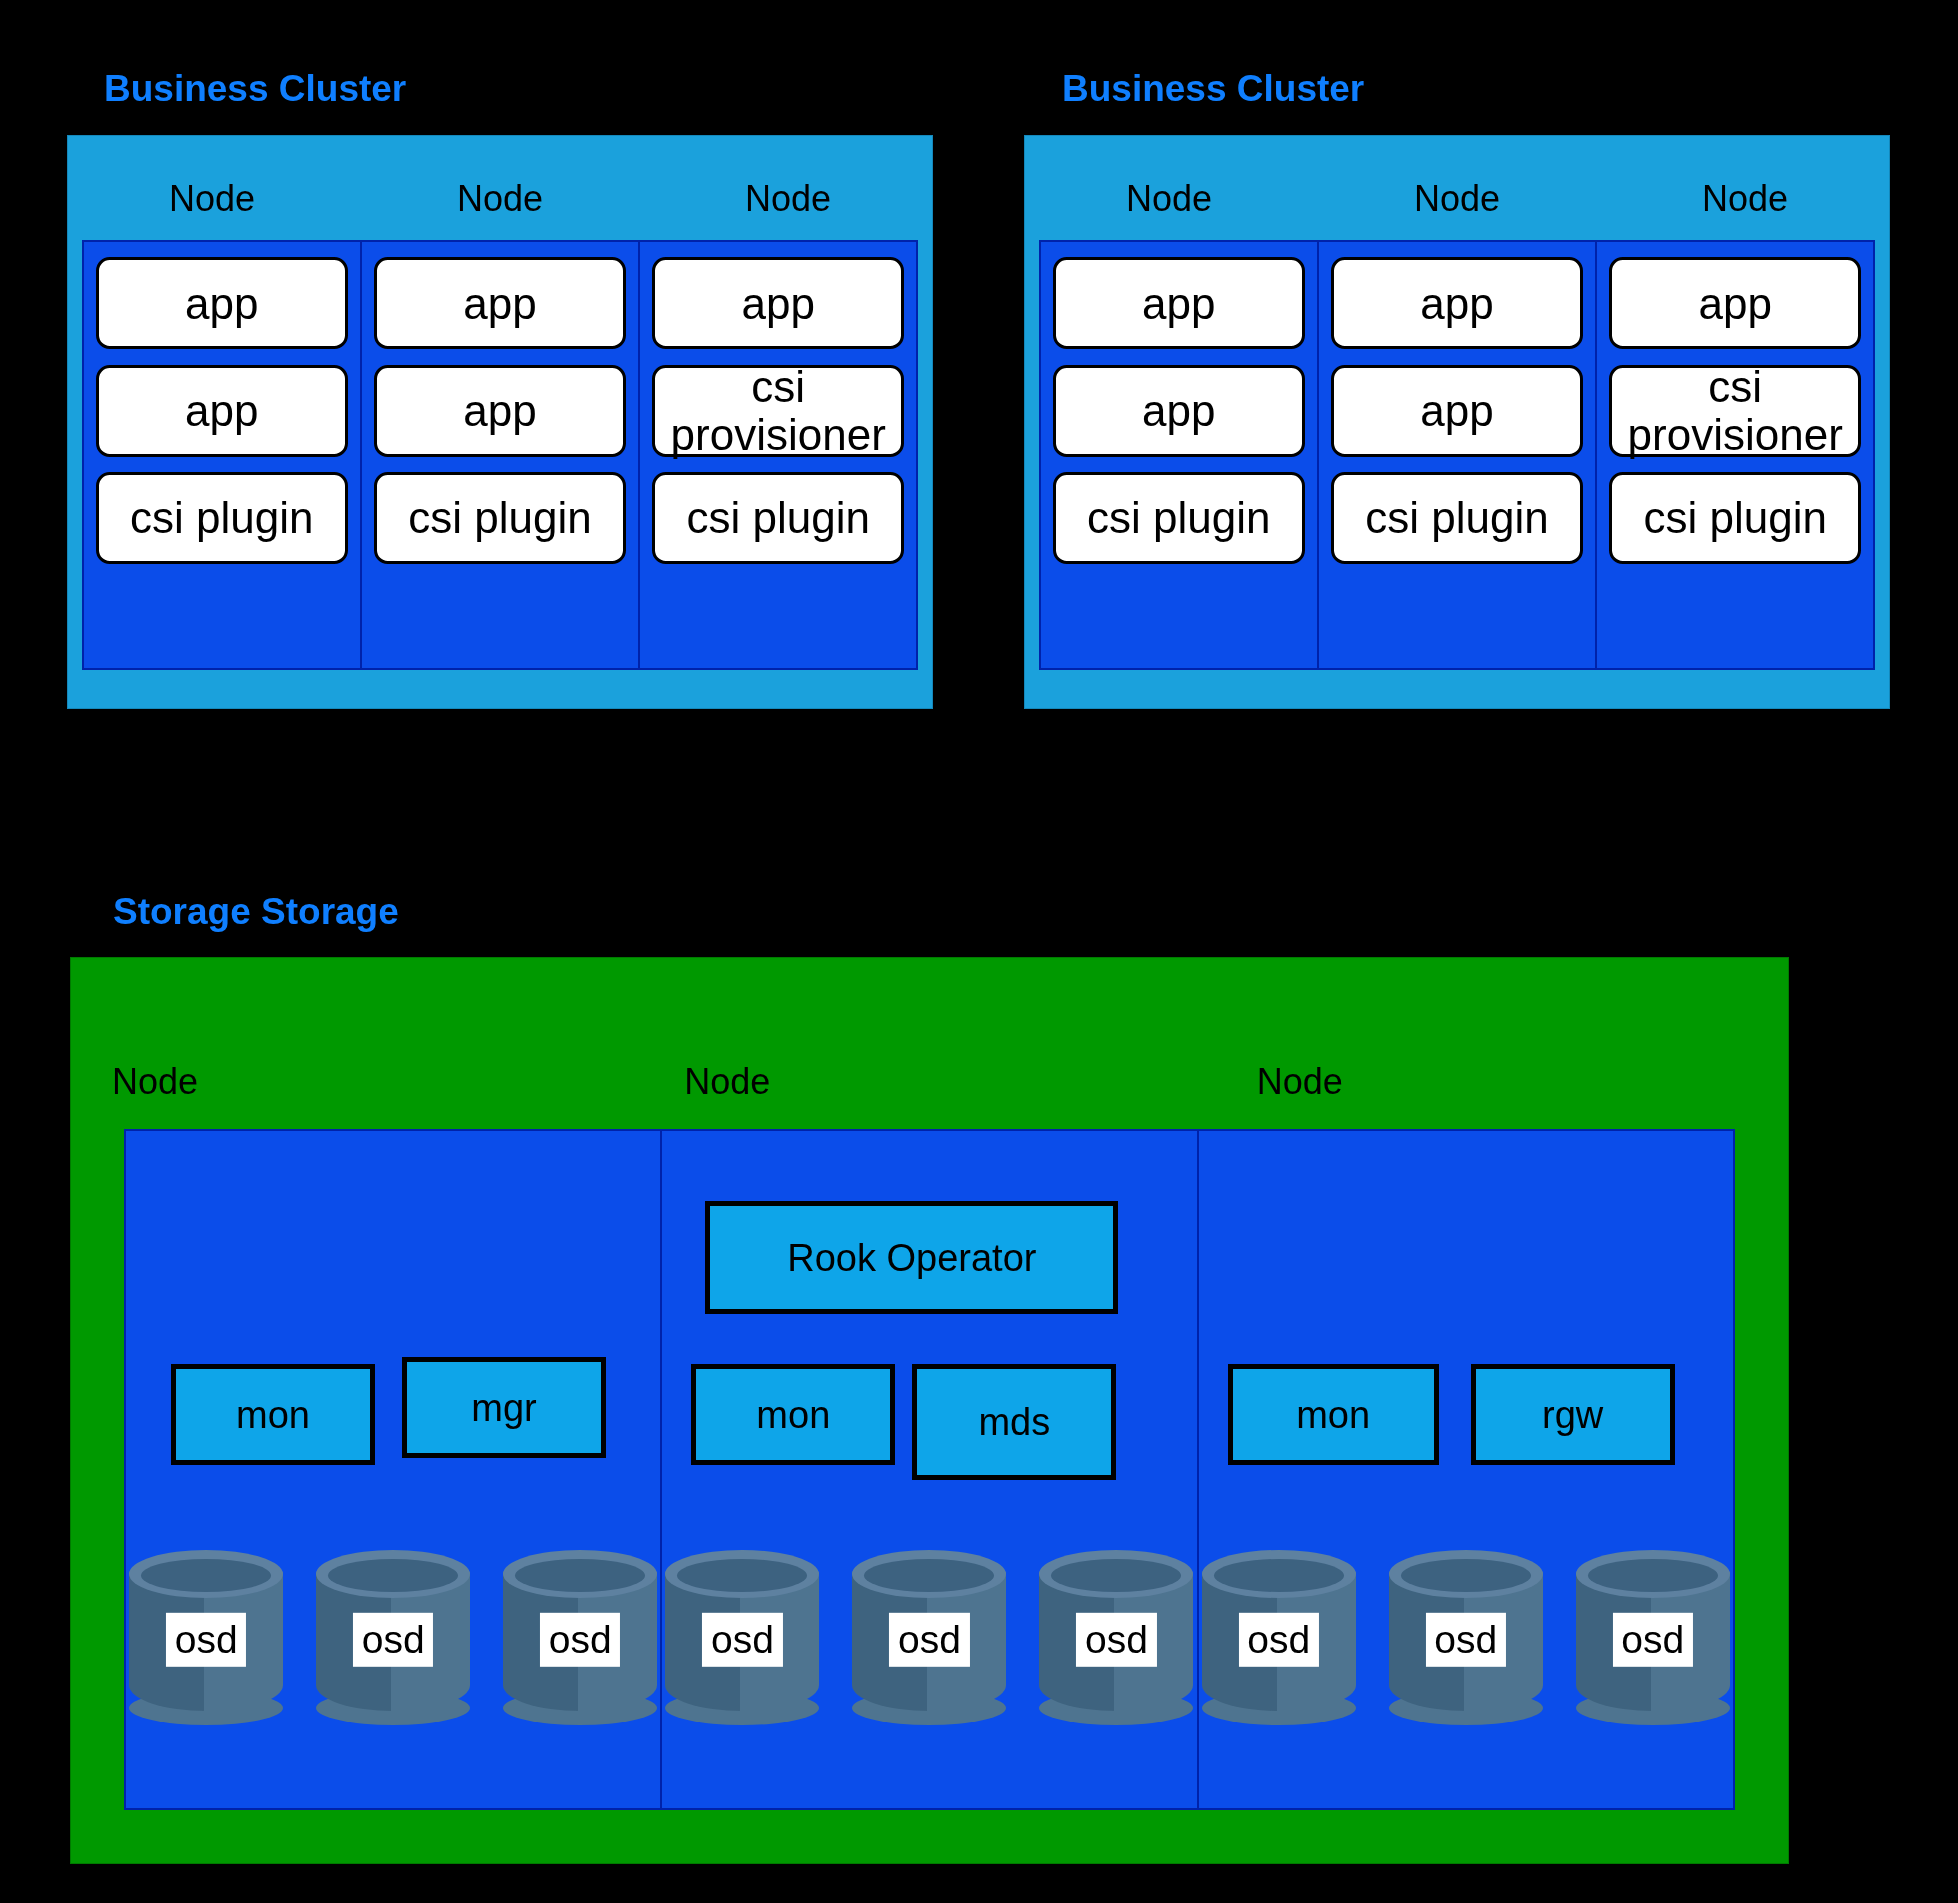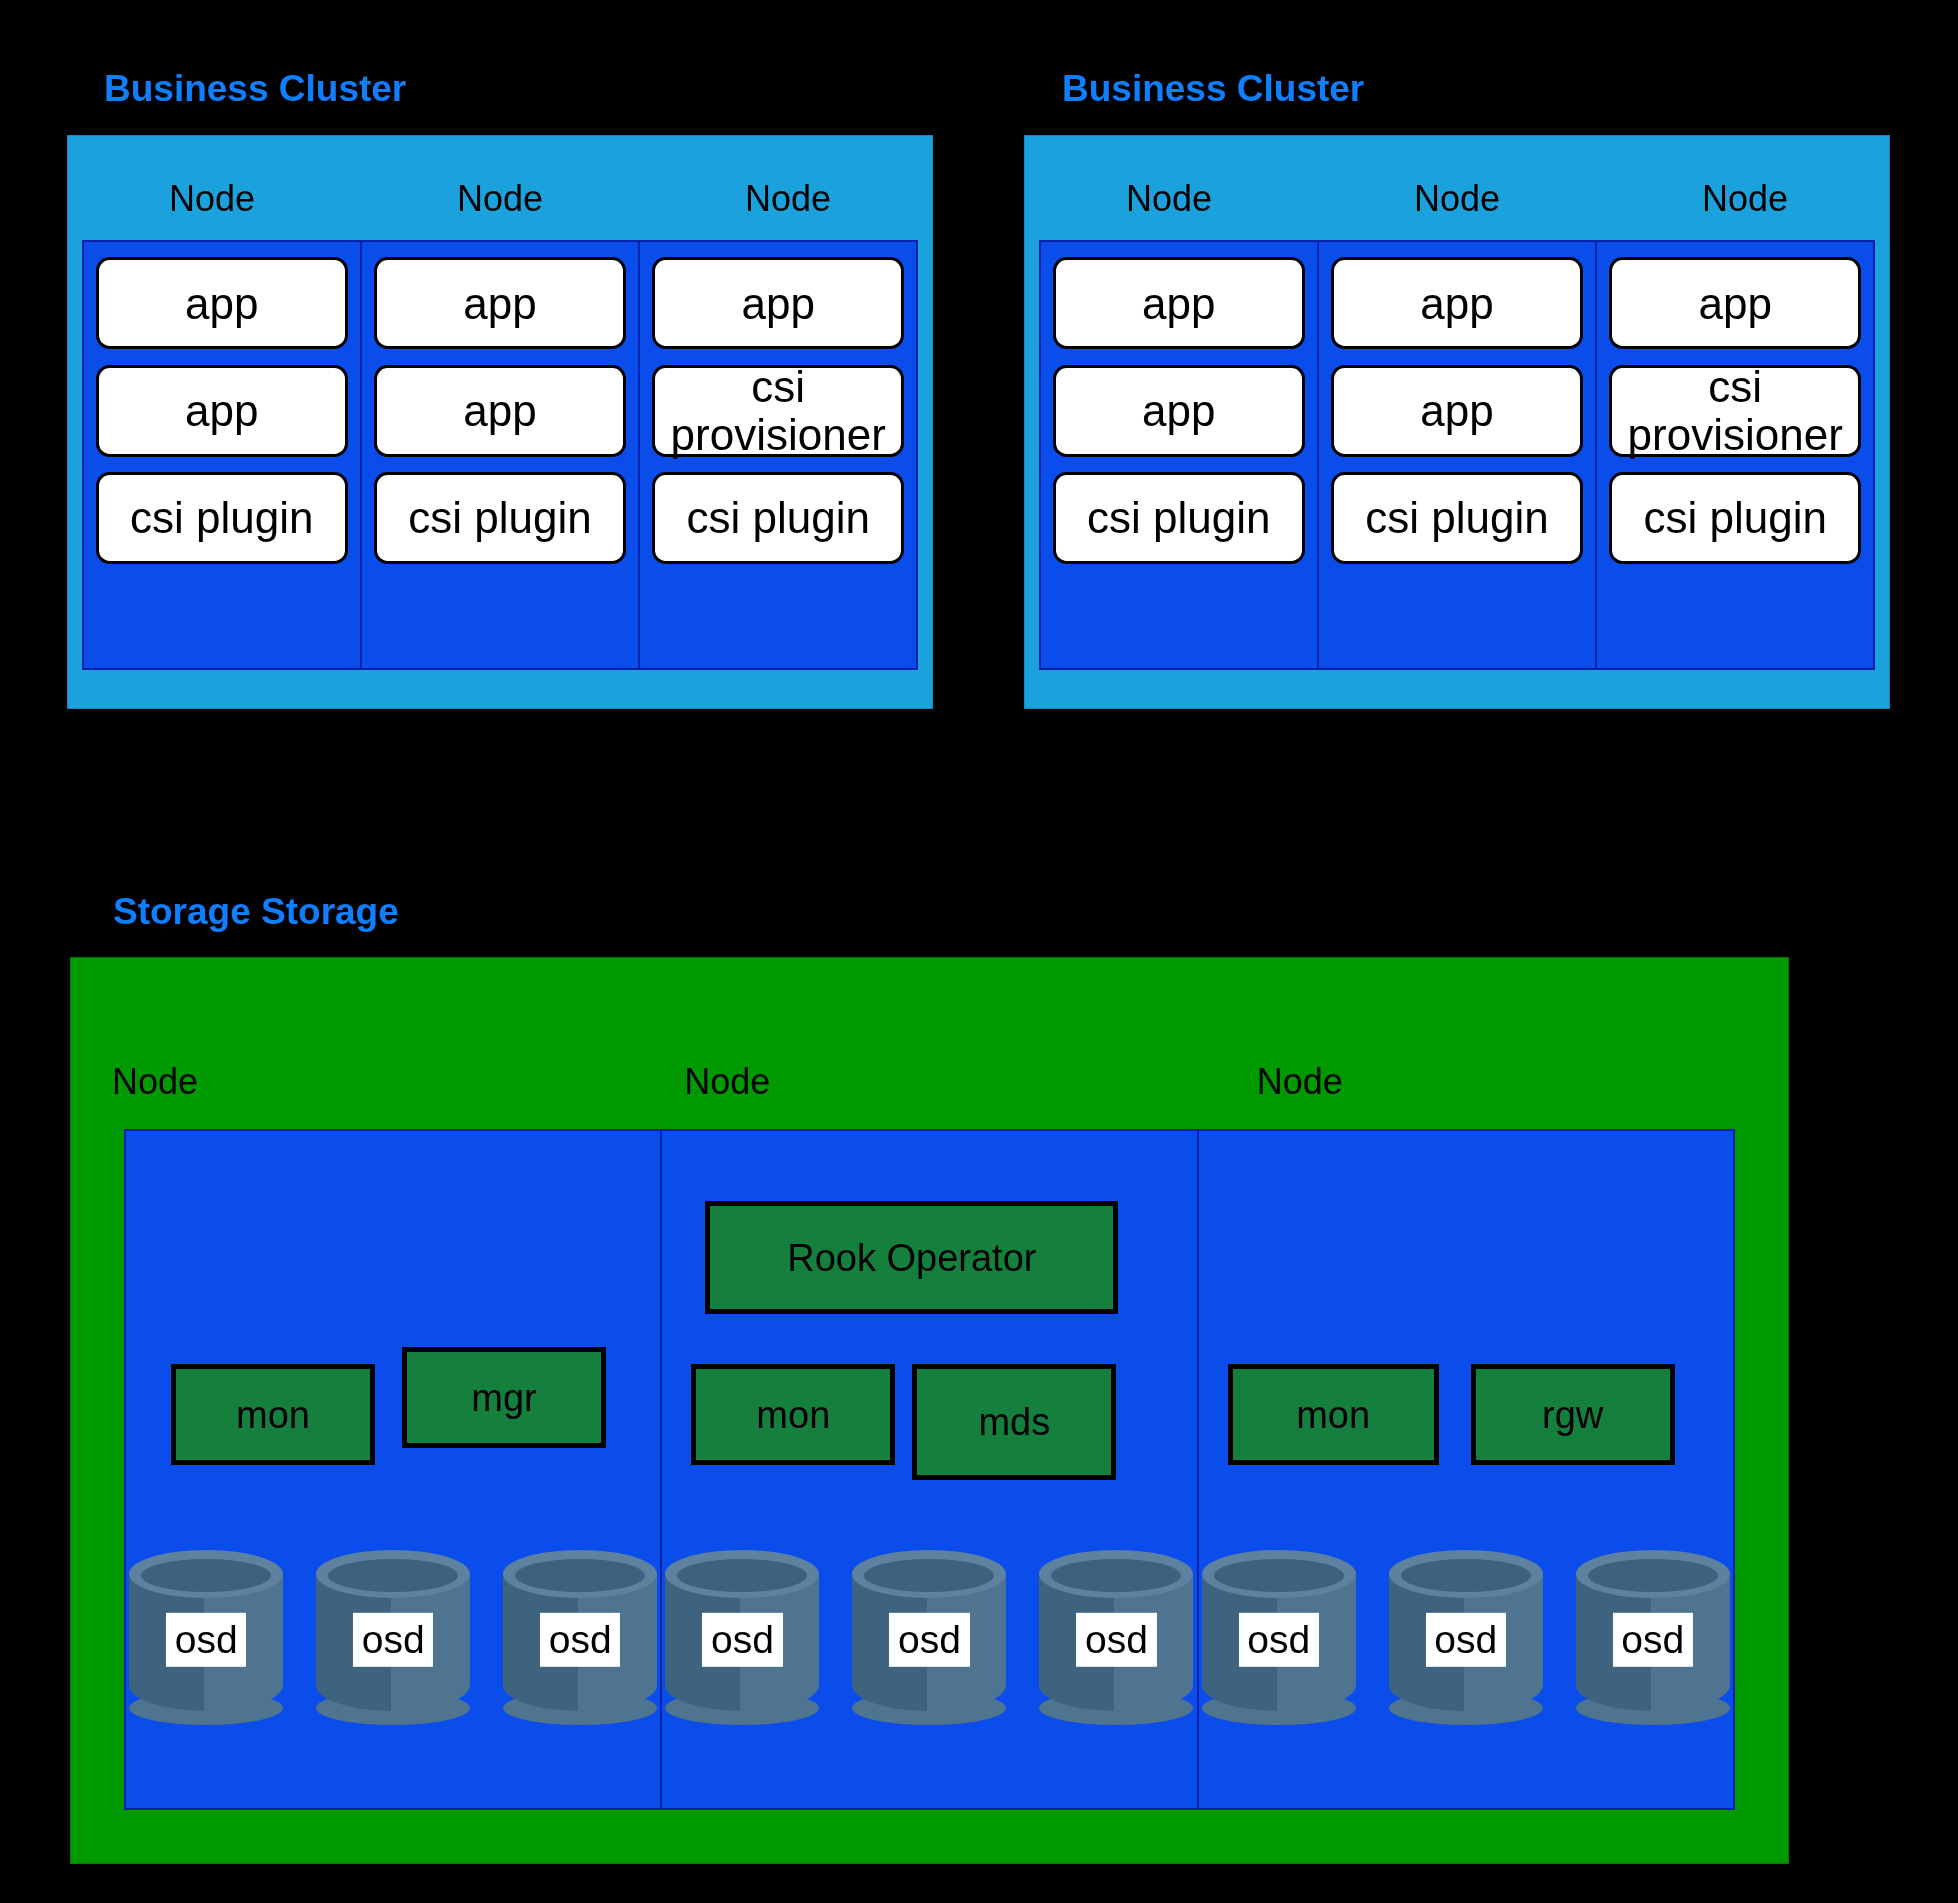--- a/index.html
+++ b/index.html
@@ -102,21 +102,21 @@
   .sto-node{
     flex:1 1 0;
     position:relative;
     border-right:2.6px solid #0022AA;
     box-sizing:border-box;
   }
   .sto-node:last-child{border-right:none;}
 
   .sq-pod{
     position:absolute;
-    background:#15803d;
+    background:#0ea5e9;
     border:5.1px solid #000000;
     box-sizing:border-box;
     display:flex;align-items:center;justify-content:center;
     color:#000;
     font-size:38px;
     line-height:1;
     white-space:nowrap;
   }
 
   
@@ -231,21 +231,21 @@
   <div class="sto-nodelabels">
     <div class="sto-nodelabel">Node</div>
     <div class="sto-nodelabel">Node</div>
     <div class="sto-nodelabel">Node</div>
   </div>
 
   <div class="sto-nodes">
 
     <div class="sto-node">
       <div class="sq-pod" style="left:45px;top:233px;width:204px;height:101px;">mon</div>
-      <div class="sq-pod" style="left:276px;top:216px;width:204px;height:101px;">mgr</div>
+      <div class="sq-pod" style="left:276px;top:226px;width:204px;height:101px;">mgr</div>
 
       <div class="osd-row" style="top:419px;">
         <div class="cyl">
           <div class="cyl-bottom"></div>
           <div class="cyl-body"></div>
           <div class="cyl-rim"></div>
           <div class="cyl-inner"></div>
           <div class="cyl-label">osd</div>
         </div>
         <div class="cyl">

